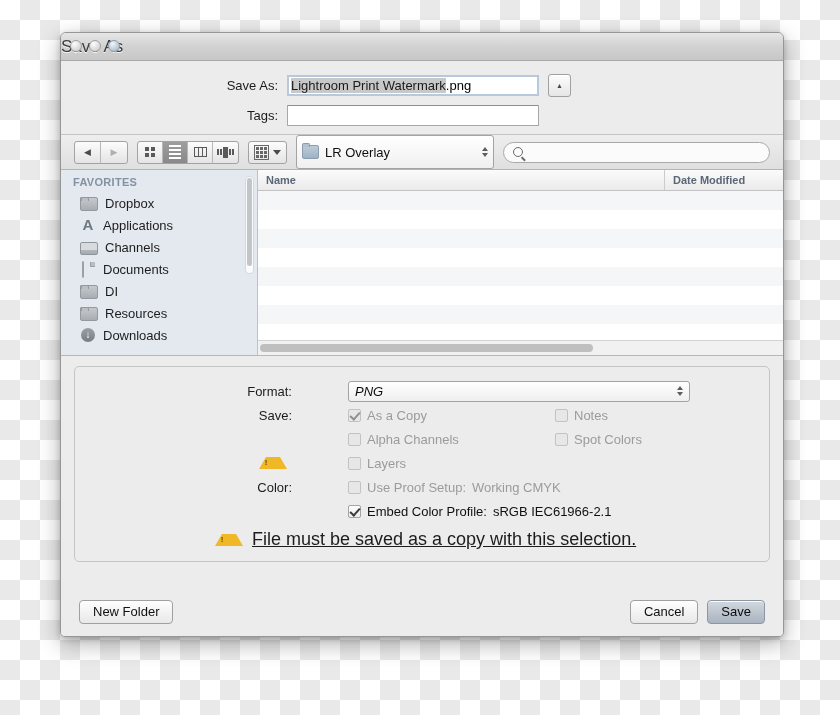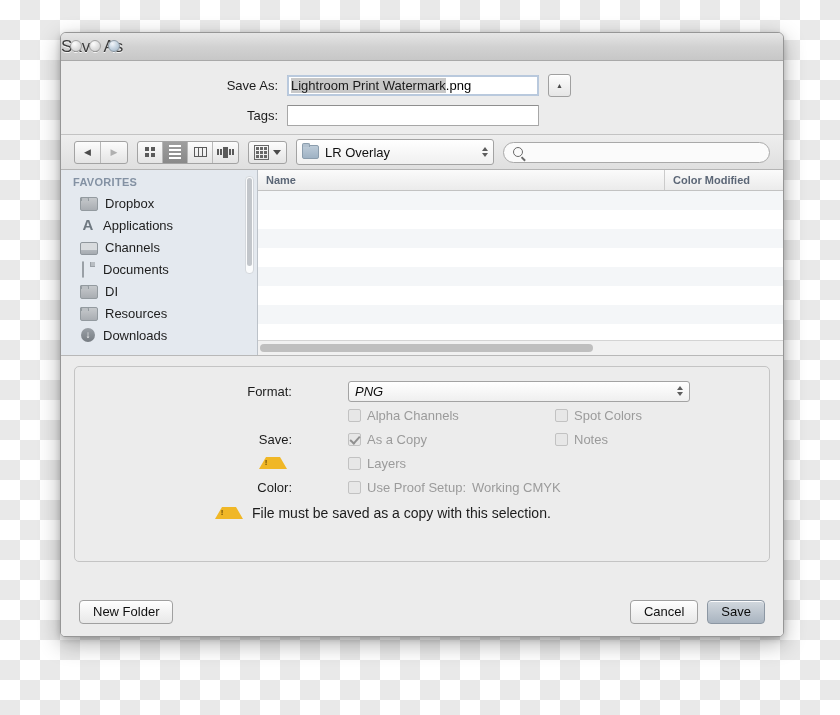--- a/index.html
+++ b/index.html
@@ -214,21 +214,21 @@
   .icon-grid9 i { background: #676767; display: block; }
   .tri-down {
     width: 0; height: 0;
     border-left: 4px solid transparent;
     border-right: 4px solid transparent;
     border-top: 5px solid #4b4b4b;
   }
 
   .path-popup {
     flex: 0 0 198px;
-    height: 26px;
+    height: 34px;
     border: 1px solid #a3a3a3;
     border-radius: 3px;
     background: linear-gradient(to bottom, #ffffff, #f0f0f0);
     display: flex;
     align-items: center;
     padding: 0 5px;
     gap: 6px;
     box-sizing: border-box;
     position: relative;
   }
@@ -560,24 +560,25 @@
     flex: 0 0 226px;
     display: flex;
     justify-content: flex-end;
     padding-right: 14px;
     box-sizing: border-box;
   }
   .warn-note {
     display: flex;
     align-items: center;
     gap: 9px;
-    font-size: 14px;
+    font-size: 18px;
     color: #1c1c1c;
     padding-left: 140px;
     margin-top: 6px;
+    text-decoration: underline;
   }
 
   
   .bottom {
     flex: 0 0 49px;
     display: flex;
     align-items: center;
     padding: 0 18px;
     background: #ececec;
   }
@@ -747,21 +748,21 @@
       </div>
 
       <div class="sb-scrollbar">
           <i></i>
         </div>
     </div>
 
     <div class="filelist">
       <div class="col-head">
         <div class="c-name">Name</div>
-        <div class="c-date">Color Modified</div>
+        <div class="c-date">Date Modified</div>
       </div>
       <div class="rows">
         <div class="row alt"></div>
         <div class="row"></div>
         <div class="row alt"></div>
         <div class="row"></div>
         <div class="row alt"></div>
         <div class="row"></div>
         <div class="row alt"></div>
         <div class="row"></div>
@@ -780,40 +781,40 @@
         <div class="format-popup">
           <span>PNG</span>
           <span class="stepper">
             <span class="up"></span>
               <span class="dn"></span>
           </span>
         </div>
       </div>
 
       <div class="opt-row">
+        <div class="opt-label">Save:</div>
+        <div class="cb-item col1">
+          <span class="cb dim checked"></span>
+          <span class="txt-dim">As a Copy</span>
+        </div>
+        <div class="cb-item">
+          <span class="cb dim"></span>
+          <span class="txt-dim">Notes</span>
+        </div>
+      </div>
+
+      <div class="opt-row">
         <div class="opt-label"></div>
         <div class="cb-item col1">
           <span class="cb dim"></span>
           <span class="txt-dim">Alpha Channels</span>
         </div>
         <div class="cb-item">
           <span class="cb dim"></span>
           <span class="txt-dim">Spot Colors</span>
-        </div>
-      </div>
-
-      <div class="opt-row">
-        <div class="opt-label">Save:</div>
-        <div class="cb-item col1">
-          <span class="cb dim checked"></span>
-          <span class="txt-dim">As a Copy</span>
-        </div>
-        <div class="cb-item">
-          <span class="cb dim"></span>
-          <span class="txt-dim">Notes</span>
         </div>
       </div>
 
       <div class="opt-row">
         <div class="warn-slot">
           <span class="warn-tri"></span>
         </div>
         <div class="cb-item">
           <span class="cb dim"></span>
           <span class="txt-dim">Layers</span>
@@ -822,20 +823,28 @@
 
       <div class="opt-row">
         <div class="opt-label">Color:</div>
         <div class="cb-item">
           <span class="cb dim"></span>
           <span class="txt-dim">Use Proof Setup:</span>
           <span class="txt-dim">Working CMYK</span>
         </div>
       </div>
 
+      <div class="opt-row">
+        <div class="opt-label"></div>
+        <div class="cb-item">
+          <span class="cb checked"></span>
+          <span class="txt-on">Embed Color Profile:</span>
+          <span class="txt-on">sRGB IEC61966-2.1</span>
+        </div>
+      </div>
 
       <div class="warn-note">
         <span class="warn-tri"></span>
         <span>File must be saved as a copy with this selection.</span>
       </div>
 
     </div>
   </div>
 
   <div class="bottom">

